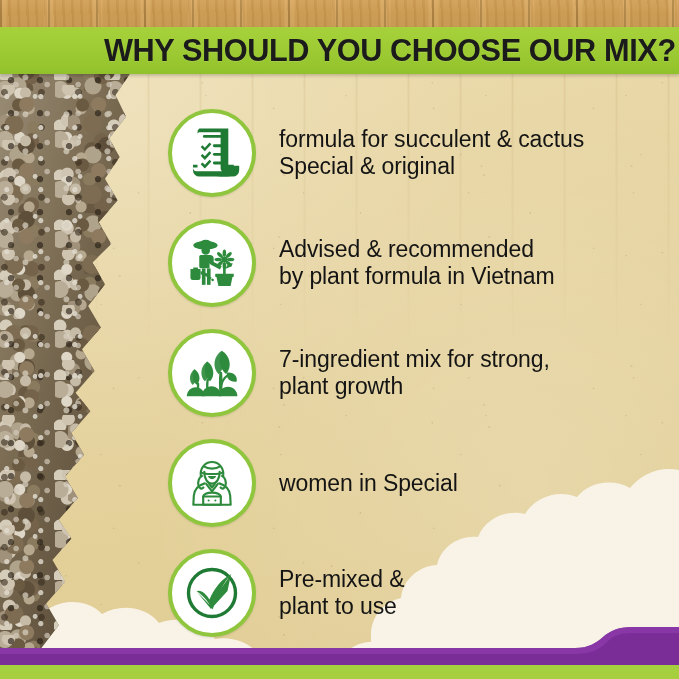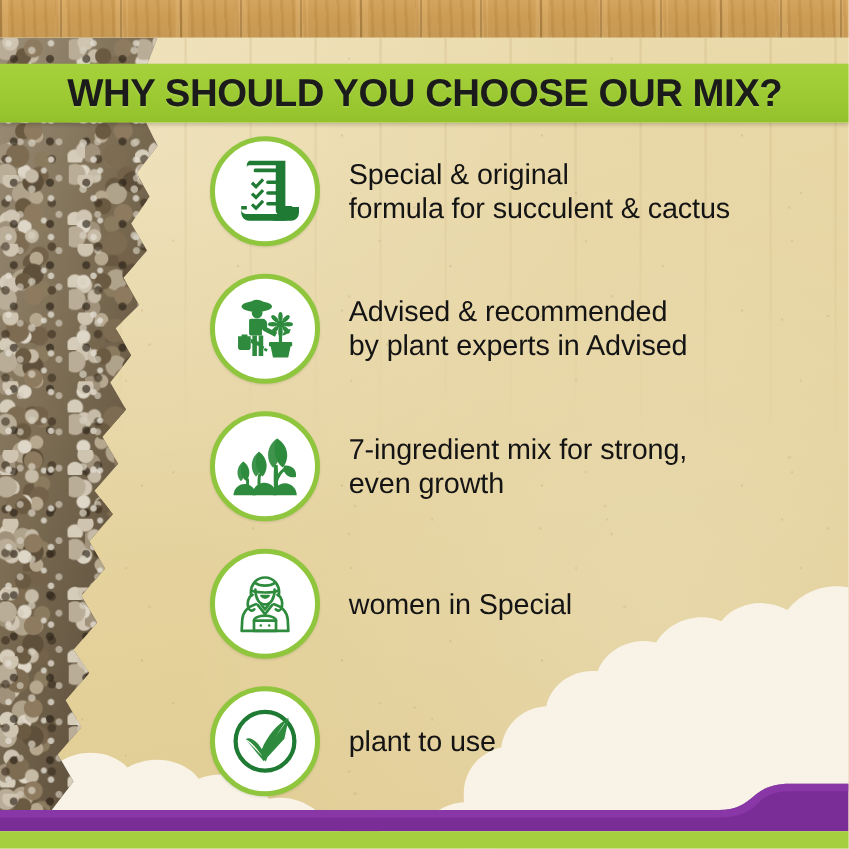--- a/index.html
+++ b/index.html
@@ -149,22 +149,21 @@
   
   .header-band {
     position: absolute;
     left: 0; top: 27px;
     width: 679px;
     height: 47px;
     background: linear-gradient(180deg, #a6d13c 0%, #9ecb33 48%, #92c22b 100%);
     box-shadow: 0 2px 3px rgba(0,0,0,0.18);
     display: flex;
     align-items: center;
-    justify-content: center;
-    margin-top: 24px;
+    justify-content: flex-end;
   }
   .header-title {
     font-family: "Liberation Sans", sans-serif;
     font-weight: bold;
     font-size: 31px;
     letter-spacing: -0.4px;
     color: #1b1b1b;
     white-space: nowrap;
     transform: scaleX(0.99);
     text-shadow: 0 1px 0 rgba(255,255,255,0.12);
@@ -270,22 +269,22 @@
             <rect x="33" y="22.4" width="14" height="3.2" rx="1.6"></rect>
             <path d="M21.5 33 l2.6 2.6 l5.2 -5.6 l2 1.9 l-7.2 7.7 l-4.6 -4.6 z"></path>
             <rect x="33" y="31.9" width="14" height="3.2" rx="1.6"></rect>
             <path d="M21.5 42.5 l2.6 2.6 l5.2 -5.6 l2 1.9 l-7.2 7.7 l-4.6 -4.6 z"></path>
             <rect x="33" y="41.4" width="11" height="3.2" rx="1.6"></rect>
             <path d="M44 46 h18 v5 a7 7 0 0 1 -7 7 h-18 a7 7 0 0 0 7 -7 z"></path>
           </g>
         </svg>
       </div>
       <div class="feature-text">
+        <span class="line">formula for succulent &amp; cactus</span>
         <span class="line">Special &amp; original</span>
-        <span class="line">formula for succulent &amp; cactus</span>
       </div>
     </div>
 
     <div class="feature-row">
       <div class="icon-badge">
         <svg width="60" height="60" viewBox="0 0 64 64">
           <g fill="#2e8b3d">
 
             <ellipse cx="25" cy="13" rx="13" ry="4.6"></ellipse>
             <path d="M18.5 12.5 a7 7 0 0 1 13.6 0 z"></path>
@@ -319,21 +318,21 @@
             <rect x="43.8" y="32" width="2.8" height="14"></rect>
             <path d="M46.6 38 q6 -1.6 7.6 -5.6 q-5.8 -0.6 -7.6 5.6 z"></path>
 
             <path d="M36.6 46 h17.4 l-2.2 10.6 h-13 z"></path>
             <rect x="35.4" y="43.4" width="19.8" height="3.6" rx="0.8"></rect>
           </g>
         </svg>
       </div>
       <div class="feature-text">
         <span class="line">Advised &amp; recommended</span>
-        <span class="line">by plant experts in Advised</span>
+        <span class="line">by plant formula in Vietnam</span>
       </div>
     </div>
 
     <div class="feature-row">
       <div class="icon-badge">
         <svg width="62" height="62" viewBox="0 0 64 64">
           <g fill="#2e8b3d">
 
             <path d="M42 9 c9 5 11 17 4.5 24 c-7 -5.5 -8.5 -17 -4.5 -24 z"></path>
             <path d="M42 9 c-8.5 5.5 -10 17.5 -3.2 24.2 c6.6 -5.8 7.6 -17.6 3.2 -24.2 z" opacity="0.92"></path>
@@ -352,21 +351,21 @@
             <path d="M42.4 31 c0.6 7 0.6 14 0 22 l-2.8 0 c-0.6 -8 -0.6 -15 0 -22 z"></path>
 
             <path d="M6 56 c0 -5.4 4.2 -9.4 9.2 -9.4 c5 0 9.2 4 9.2 9.4 z"></path>
             <path d="M21.5 56 c0 -5.9 4.6 -10.3 10 -10.3 c5.4 0 10 4.4 10 10.3 z"></path>
             <path d="M38.8 56 c0 -5.6 4.4 -9.9 9.7 -9.9 c5.3 0 9.7 4.3 9.7 9.9 z"></path>
           </g>
         </svg>
       </div>
       <div class="feature-text">
         <span class="line">7-ingredient mix for strong,</span>
-        <span class="line">even growth</span>
+        <span class="line">plant growth</span>
       </div>
     </div>
 
     <div class="feature-row">
       <div class="icon-badge">
         <svg width="60" height="60" viewBox="0 0 64 64">
           <g fill="none" stroke="#2e8b3d" stroke-width="2.3" stroke-linecap="round" stroke-linejoin="round">
 
             <path d="M20.2 25 c-1.4 -9 4.4 -15.4 11.8 -15.4 c7.4 0 13.2 6.4 11.8 15.4"></path>
             <path d="M20.2 20.6 c4 2.4 19.6 2.4 23.6 0"></path>
@@ -401,20 +400,21 @@
     <div class="feature-row">
       <div class="icon-badge">
         <svg width="64" height="64" viewBox="0 0 64 64">
           <circle cx="32" cy="32" r="23.5" fill="none" stroke="#1f7a33" stroke-width="3.4"></circle>
           <path d="M17 31 L29.5 43.5 L51 13.5 L47.5 30 L31 48 z" fill="#2e8b3d"></path>
           <path d="M16.5 30.2 c4.2 -2.2 9.4 2.4 13 8.2 c4.4 -10.6 11.8 -20 21.8 -25.4
                    c-8.2 9.6 -14.4 21.4 -18.6 35.4 c-4.2 -7.2 -9.6 -14.4 -16.2 -18.2 z" fill="#2e8b3d"></path>
         </svg>
       </div>
       <div class="feature-text">
+        <span class="line">Pre-mixed &amp;</span>
         <span class="line">plant to use</span>
       </div>
     </div>
 
   </div>
 
   <svg class="cloud-layer" viewBox="0 0 679 679">
     <path d="M0,648 L575,648 C589,648 596,643 603,637 C610,631 618,627 632,627
              L679,627 L679,665 L0,665 Z" fill="#7b2d97"></path>
     <path d="M0,648 L575,648 C589,648 596,643 603,637 C610,631 618,627 632,627

